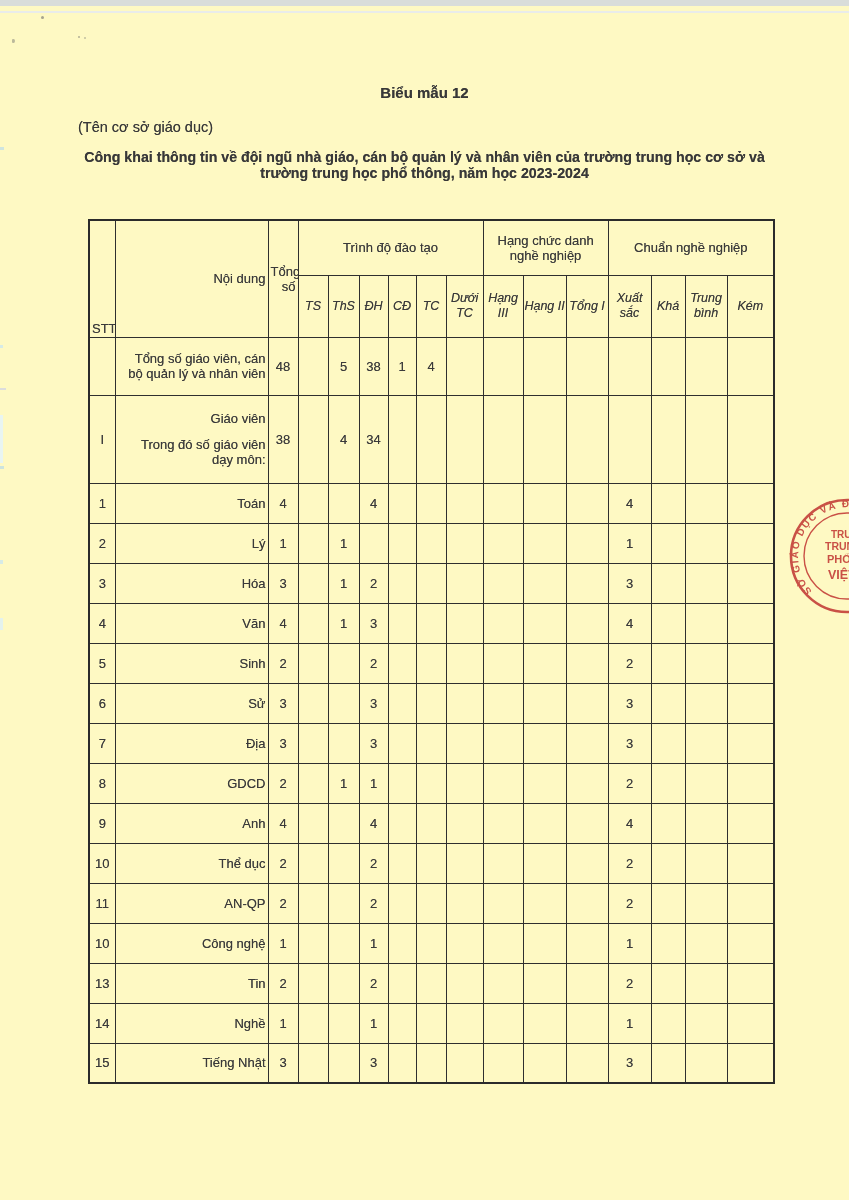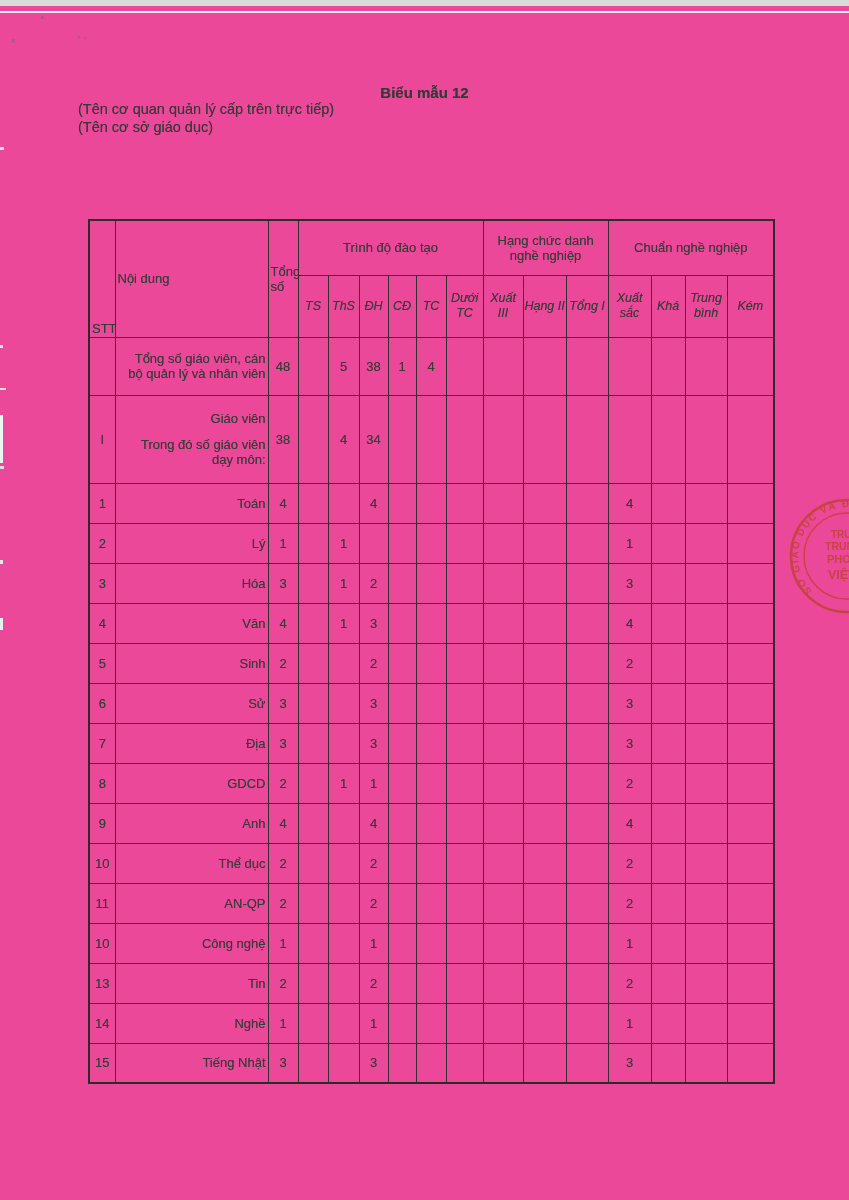--- a/index.html
+++ b/index.html
@@ -1,18 +1,18 @@
 <!DOCTYPE html>
 <html><head>
 <meta charset="utf-8">
 <style>
   html,body{margin:0;padding:0;}
   .page{
     position:relative;width:849px;height:1200px;overflow:hidden;
-    background:#ec4899;
+    background:#fef9c3;
     font-family:"Liberation Sans","DejaVu Sans",sans-serif;
     color:#383838;
   }
   .fuzz{ text-shadow:0 0 .6px rgba(70,70,70,.75); }
 
   
   .scan-band{position:absolute;left:0;top:0;width:849px;height:6px;background:#d9ddda;}
   .scan-band2{position:absolute;left:0;top:11px;width:849px;height:2px;background:#e9ecea;}
   .speck{position:absolute;background:#6a6a6a;border-radius:50%;}
   .edge-mark{position:absolute;left:0;}
@@ -31,22 +31,22 @@
     font-size:13px;color:#3a3a3a;
   }
   table.doc th,table.doc td{
     border:1.6px solid #2f2f2f;
     font-weight:normal;padding:1px 2px;
     overflow:hidden;
   }
   table.doc{border:2px solid #2b2b2b;}
   th.group{font-size:13px;text-align:center;vertical-align:middle;line-height:15px;}
   th.stt-h{vertical-align:bottom;text-align:center;padding-bottom:7px;}
-  th.nd-h{vertical-align:middle;text-align:left;}
-  th.ts-h{vertical-align:middle;text-align:left;line-height:15px;}
+  th.nd-h{vertical-align:middle;text-align:right;}
+  th.ts-h{vertical-align:middle;text-align:right;line-height:15px;}
   tr.sub th{font-size:12.5px;text-align:center;vertical-align:middle;line-height:15px;padding:1px 0;}
   td.c-stt{text-align:center;vertical-align:middle;}
   td.c-name{text-align:right;vertical-align:middle;padding-left:4px;line-height:15px;}
   td.c-name div + div{margin-top:11px;}
   td.c-val{text-align:center;vertical-align:middle;}
 
   
   .stamp{position:absolute;left:787px;top:496px;width:124px;height:124px;opacity:.92;}
   .stamp text{font-family:"Liberation Sans","DejaVu Sans",sans-serif;}
 </style>
@@ -63,22 +63,25 @@
   <div class="speck" style="left:84px;top:37px;width:2px;height:2px;opacity:.4;"></div>
   <div class="edge-mark" style="top:147px;width:4px;height:3px;background:#cfe5df;"></div>
   <div class="edge-mark" style="top:345px;width:3px;height:3px;background:#d7ebe6;"></div>
   <div class="edge-mark" style="top:388px;width:6px;height:2px;background:#dcdddc;"></div>
   <div class="edge-mark" style="top:415px;width:3px;height:48px;background:#e9f5f1;"></div>
   <div class="edge-mark" style="top:466px;width:4px;height:3px;background:#cde4de;"></div>
   <div class="edge-mark" style="top:560px;width:3px;height:4px;background:#d7ebe6;"></div>
   <div class="edge-mark" style="top:618px;width:3px;height:12px;background:#e4f2ed;"></div>
 
   <div class="hdr form-label fuzz" style="position:absolute;">Biểu mẫu 12</div>
-  <div class="org-line fuzz" style="top:101px;">(Tên cơ quan quản lý cấp trên trực tiếp)</div>
   <div class="org-line fuzz" style="top:119px;">(Tên cơ sở giáo dục)</div>
+  <div class="hdr notice-sub fuzz" style="position:absolute;">
+    <div>Công khai thông tin về đội ngũ nhà giáo, cán bộ quản lý và nhân viên của trường trung học cơ sở và</div>
+    <div>trường trung học phổ thông, năm học 2023-2024</div>
+  </div>
 
   <table class="doc fuzz">
     <colgroup>
       <col style="width:26px">
         <col style="width:153px">
         <col style="width:30px">
       <col style="width:30px">
         <col style="width:31px">
         <col style="width:29px">
       <col style="width:28px">
@@ -101,21 +104,21 @@
         <th class="group" colspan="3">Hạng chức danh nghề nghiệp</th>
         <th class="group" colspan="4">Chuẩn nghề nghiệp</th>
       </tr>
       <tr class="sub" style="height:62px;font-style:italic;">
         <th>TS</th>
         <th>ThS</th>
         <th>ĐH</th>
         <th>CĐ</th>
         <th>TC</th>
         <th>Dưới TC</th>
-        <th>Xuất III</th>
+        <th>Hạng III</th>
         <th>Hạng II</th>
         <th>Tổng I</th>
         <th>Xuất sắc</th>
         <th>Khá</th>
         <th>Trung bình</th>
         <th>Kém</th>
       </tr>
     </thead>
     <tbody>
         <tr style="height: 58px;">

